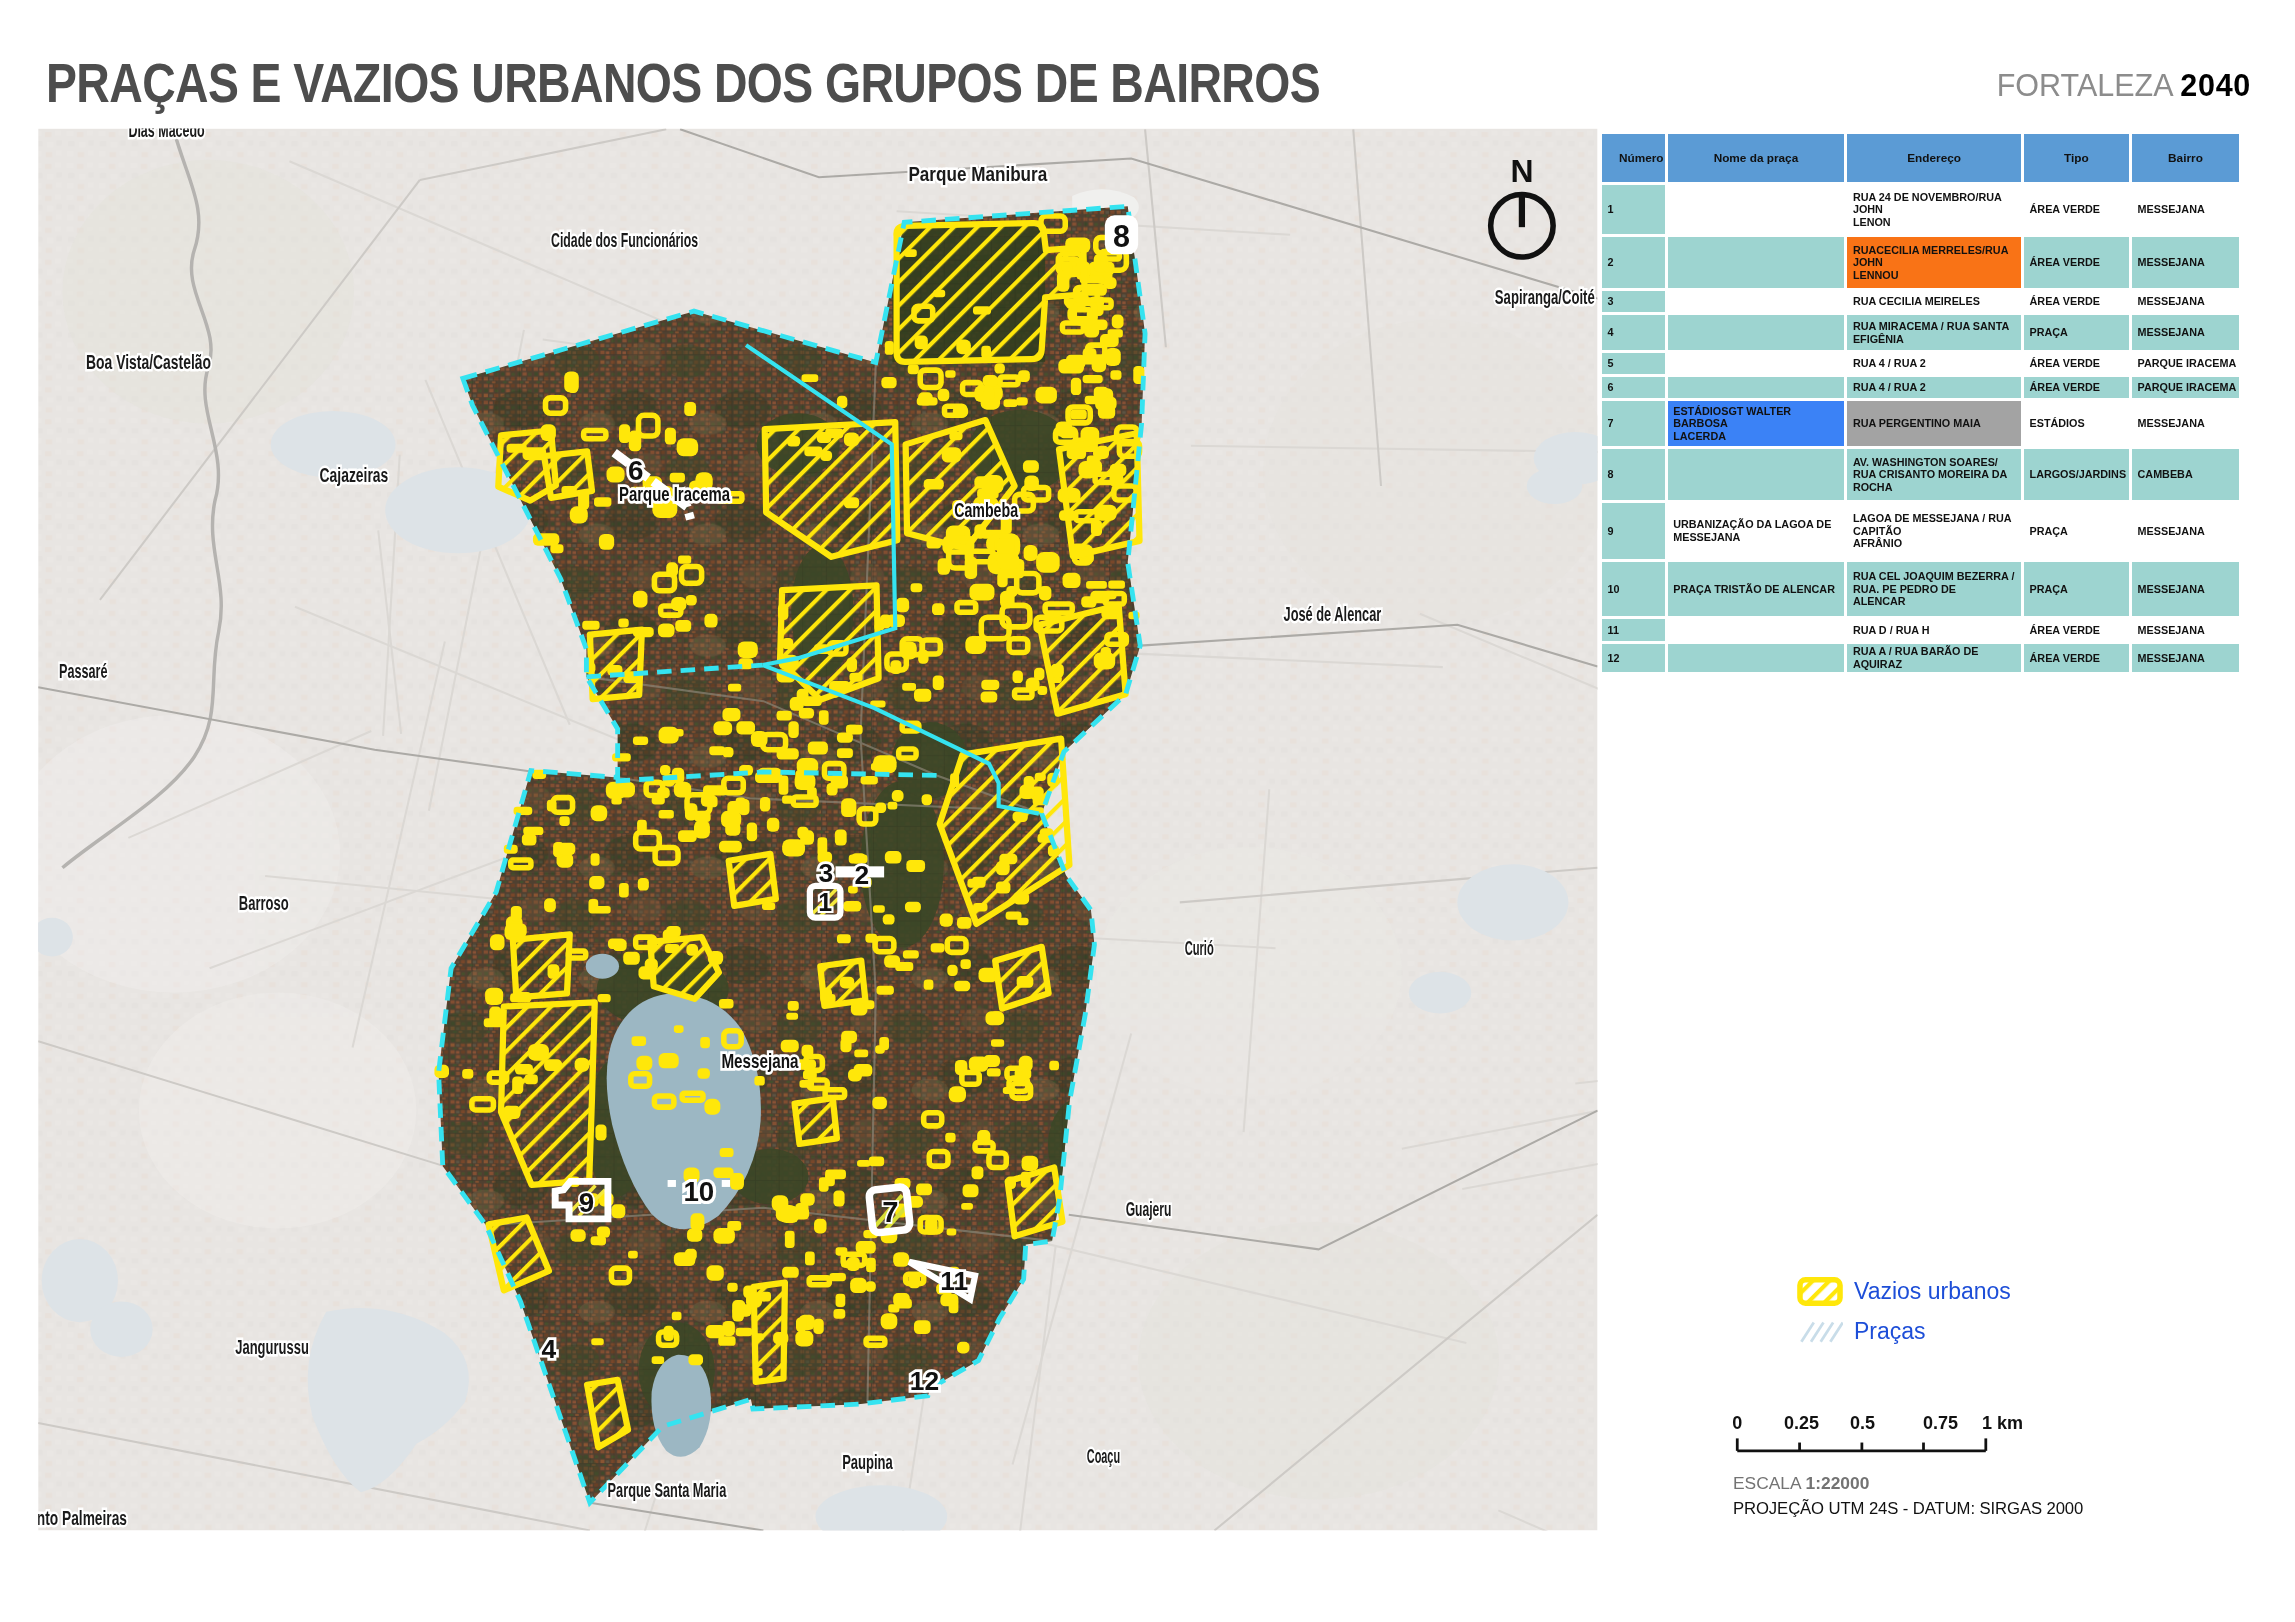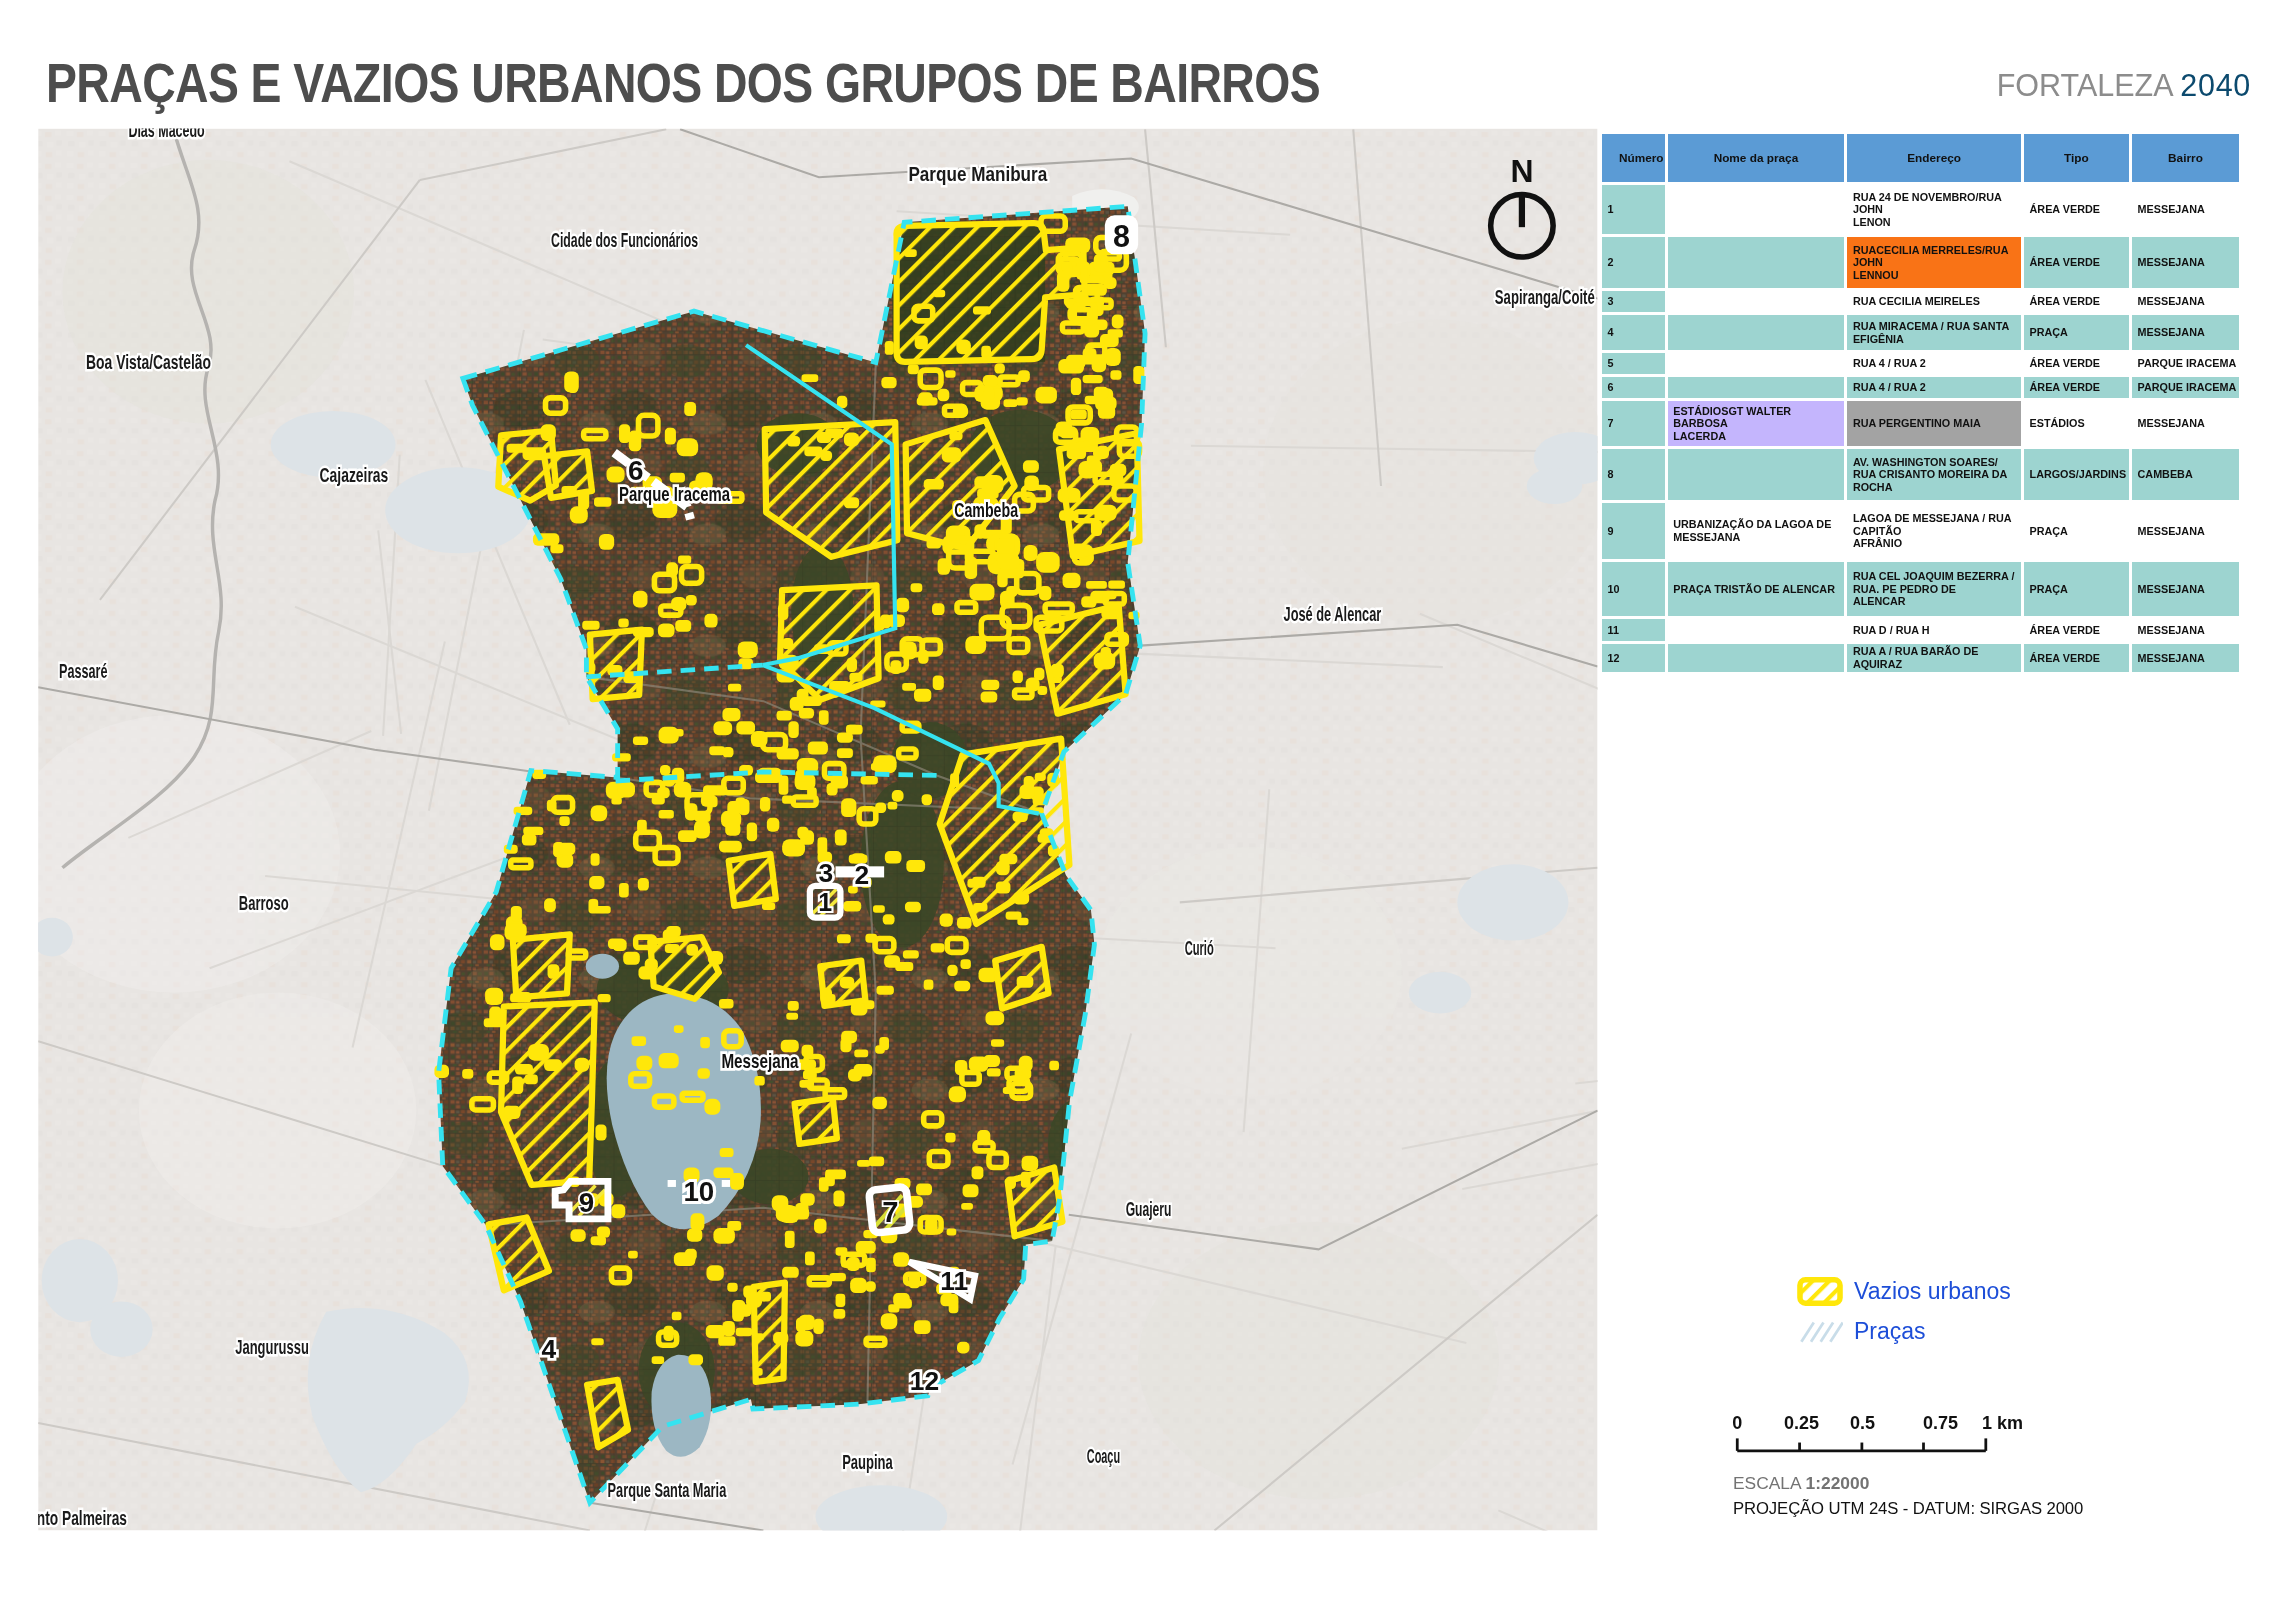--- a/index.html
+++ b/index.html
@@ -1,20 +1,20 @@
 <!DOCTYPE html>
 <html style="font-size:11px"><head><meta charset="utf-8">
 <style>
 html,body{margin:0;padding:0;background:#fff;width:2295px;height:1623px;overflow:hidden;}
 *{box-sizing:border-box;font-family:"Liberation Sans",sans-serif;}
 #page{position:relative;width:2295px;height:1623px;background:#fff;}
 #title{position:absolute;left:46px;top:50px;font-size:56px;font-weight:bold;color:#4d4d4d;
  letter-spacing:-0.7px;transform:scaleX(0.828);transform-origin:left;white-space:nowrap;}
 #brand{position:absolute;right:44px;top:68px;font-size:30.5px;color:#8c8c8c;white-space:nowrap;}
-#brand b{color:#0c4a6e;font-weight:400;letter-spacing:0.7px;}
+#brand b{color:#000000;font-weight:700;letter-spacing:0.7px;}
 #mapwrap{position:absolute;left:0;top:0;}
 #tablewrap{position:absolute;left:1599px;top:131px;width:652px;}
 table{border-collapse:separate;border-spacing:3.5px;table-layout:fixed;width:643px;}
 th{background:#5b9bd5;color:#111;font-weight:bold;font-size:11.8px;text-align:center;padding:17px;}
 td{font-size:10.8px;font-weight:bold;color:#111;vertical-align:middle;padding:1.4px 1.4px 1.4px 5.6px;line-height:1.16;}
 #legend{position:absolute;left:1797px;top:1277px;}
 .legrow{display:flex;align-items:center;margin-bottom:11px;}
 .legrow span{margin-left:11px;font-size:23px;color:#1d4ed8;}
 #scalebar{position:absolute;left:1728px;top:1413px;width:319px;color:#111;}
 #scalelabels{position:relative;font-size:18px;font-weight:bold;height:23.6px;white-space:nowrap;}
@@ -948,21 +948,21 @@
           </tr>
           <tr style="height:21px">
             <td style="background:#9dd4d0">6</td>
             <td style="background:#9dd4d0"></td>
             <td style="background:#9dd4d0">RUA 4 / RUA 2</td>
             <td style="background:#9dd4d0">ÁREA VERDE</td>
             <td style="background:#9dd4d0">PARQUE IRACEMA</td>
           </tr>
           <tr style="height:45px">
             <td style="background:#9dd4d0">7</td>
-            <td style="background:#c4b5fd">ESTÁDIOSGT WALTER<br>BARBOSA<br>LACERDA</td>
+            <td style="background:#3b82f6">ESTÁDIOSGT WALTER<br>BARBOSA<br>LACERDA</td>
             <td style="background:#a3a3a3">RUA PERGENTINO MAIA</td>
             <td style="background:#ffffff">ESTÁDIOS</td>
             <td style="background:#ffffff">MESSEJANA</td>
           </tr>
           <tr style="height:51px">
             <td style="background:#9dd4d0">8</td>
             <td style="background:#9dd4d0"></td>
             <td style="background:#9dd4d0">AV. WASHINGTON SOARES/<br>RUA CRISANTO MOREIRA DA<br>ROCHA</td>
             <td style="background:#9dd4d0">LARGOS/JARDINS</td>
             <td style="background:#9dd4d0">CAMBEBA</td>

